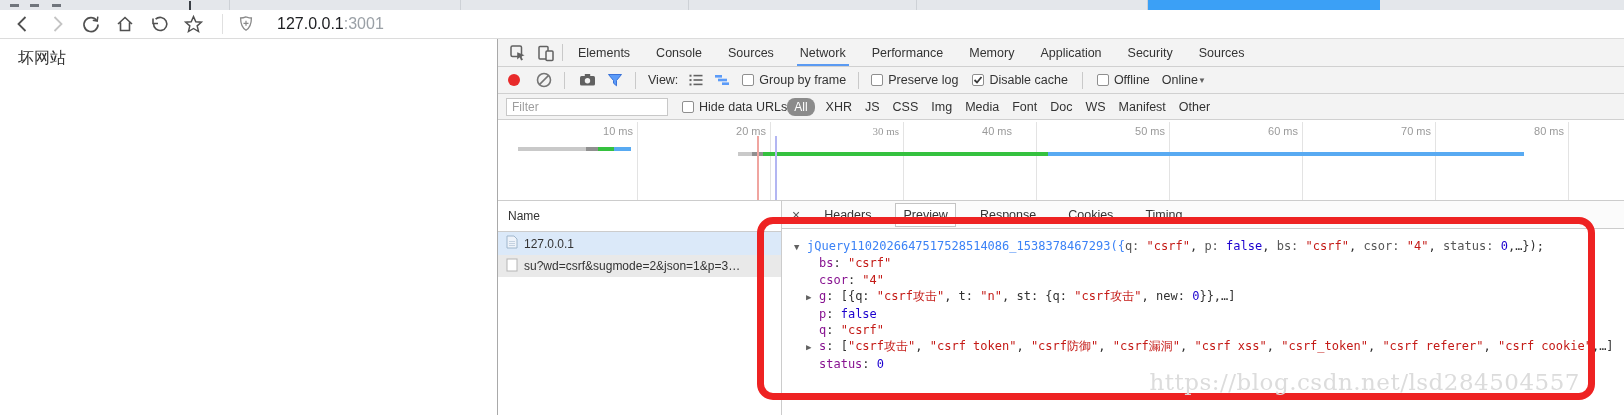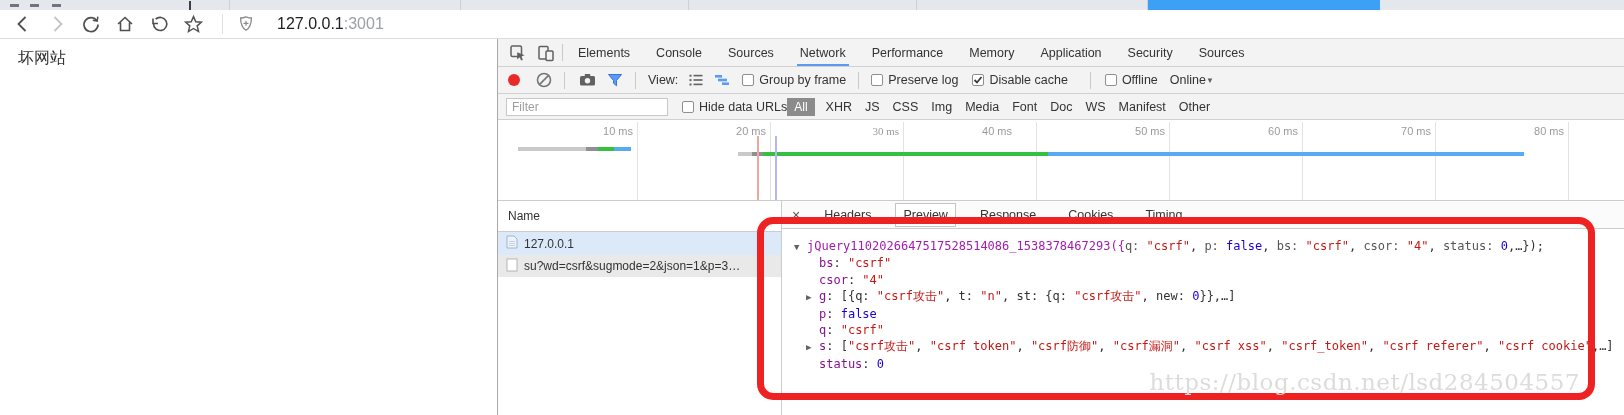--- a/index.html
+++ b/index.html
@@ -41,21 +41,21 @@
   .dt-tab{font-size:12.5px;color:#333;margin-right:24px;position:relative;padding:7px 1px 6px 1px}
   .dt-tab.active::after{content:"";position:absolute;left:-2px;right:-2px;bottom:0;height:2px;background:var(--underline)}
   .tdiv{width:1px;height:17px;background:#c9c9c9}
   .tlabel{font-size:12.5px;color:#333;white-space:nowrap}
   .dot{width:12px;height:12px;border-radius:50%;background:var(--record)}
   .cb{width:12px;height:12px;border:1px solid #8f8f8f;border-radius:2px;background:#fff;
       display:inline-flex;align-items:center;justify-content:center;flex:none}
   .caret{font-size:8px;color:#616161}
   .filter-input{width:162px;height:18px;border:1px solid #c8c8c8;font-size:12px;padding:1px 5px;color:#333;outline:none}
   .filter-input::placeholder{color:#9e9e9e}
-  .pill{background:#8b8b8b;color:#fff;font-size:12px;padding:2px 7px;border-radius:0}
+  .pill{background:#8b8b8b;color:#fff;font-size:12px;padding:2px 7px;border-radius:8px}
   .ftype{font-size:12.5px;color:#333;margin-right:13px}
 
   
   .dt-overview{position:absolute;left:0;top:81px;right:0;height:81px;background:#fff;border-bottom:1px solid #ccc}
   .gridline{position:absolute;top:2px;bottom:0;width:1px;background:#e3e3e3}
   .tick{position:absolute;top:5px;font-size:11px;color:#9a9a9a;width:70px;text-align:right}
   .bar-seg{position:absolute;height:4px}
   .c-gray{background:var(--bargray)} .c-darkgray{background:var(--bardark)}
   .c-green{background:var(--bargreen)} .c-blue{background:var(--barblue)}
   .evline{position:absolute;top:16px;bottom:0;width:2px}
@@ -73,21 +73,21 @@
   .subtabs{height:28px;border-bottom:1px solid #ccc;background:#fbfbfb;display:flex;align-items:center;
            padding-left:10px;font-size:12.5px;color:#333}
   .close-x{font-size:14px;color:#555;margin-right:16px;line-height:1}
   .sub-tab{margin-right:16px;padding:4px 7px;border:1px solid transparent}
   .sub-tab.active{background:#fff;border:1px solid #c4c4c4}
   .preview{position:absolute;left:0;top:28px;right:0;bottom:0;background:#fff;
            font-family:"DejaVu Sans Mono",monospace;font-size:12px;padding:9px 0 0 12px;overflow:hidden}
   .pline{line-height:16.4px;white-space:nowrap}
   .pline.ind{padding-left:12px}
   .exp{display:inline-block;width:13px;font-size:9px;color:#616161}
-  .sg-pl{color:#303030}.sg-fn{color:#a21caf}.sg-pk{color:#565656}
+  .sg-pl{color:#303030}.sg-fn{color:#3b82f6}.sg-pk{color:#565656}
   .sg-key{color:var(--jkey)}.sg-str{color:var(--jstr)}.sg-num{color:var(--jnum)}.sg-bool{color:var(--jnum)}
 
   
   .red-rect{position:absolute;left:259px;top:178px;width:838px;height:183px;border:7px solid var(--annot);
             border-radius:16px;z-index:5}
   .watermark{position:absolute;right:44px;top:330px;font-family:"DejaVu Serif",serif;font-size:23px;
              color:#dcdcdc;letter-spacing:.5px;z-index:6;white-space:nowrap}
 </style>
 </head>
 <body>
@@ -232,21 +232,21 @@
     <span class="cb" style="margin-right:5px"></span>
     <span class="tlabel" style="margin-right:12px">Group by frame</span>
     <span class="tdiv" style="margin-right:12px"></span>
     <span class="cb" style="margin-right:5px"></span>
     <span class="tlabel" style="margin-right:14px">Preserve log</span>
     <span class="cb" style="margin-right:5px">
       <svg width="10" height="10" viewBox="0 0 10 10">
           <path d="M1.5 5 L4 7.5 L8.5 2" stroke="#3a3a3a" stroke-width="1.8" fill="none"></path>
         </svg>
     </span>
-    <span class="tlabel" style="margin-right:22px">Disable cache</span>
+    <span class="tlabel" style="margin-right:14px">Disable cache</span>
     <span class="tdiv" style="margin-right:14px"></span>
     <span class="cb" style="margin-right:5px"></span>
     <span class="tlabel" style="margin-right:12px">Offline</span>
     <span class="tlabel" style="">Online</span>
     <span class="caret">▼</span>
   </div>
 
   <div class="dt-row dt-filterbar">
     <input class="filter-input" placeholder="Filter" style="">
     <span class="cb" style="margin:0 5px 0 14px"></span>

